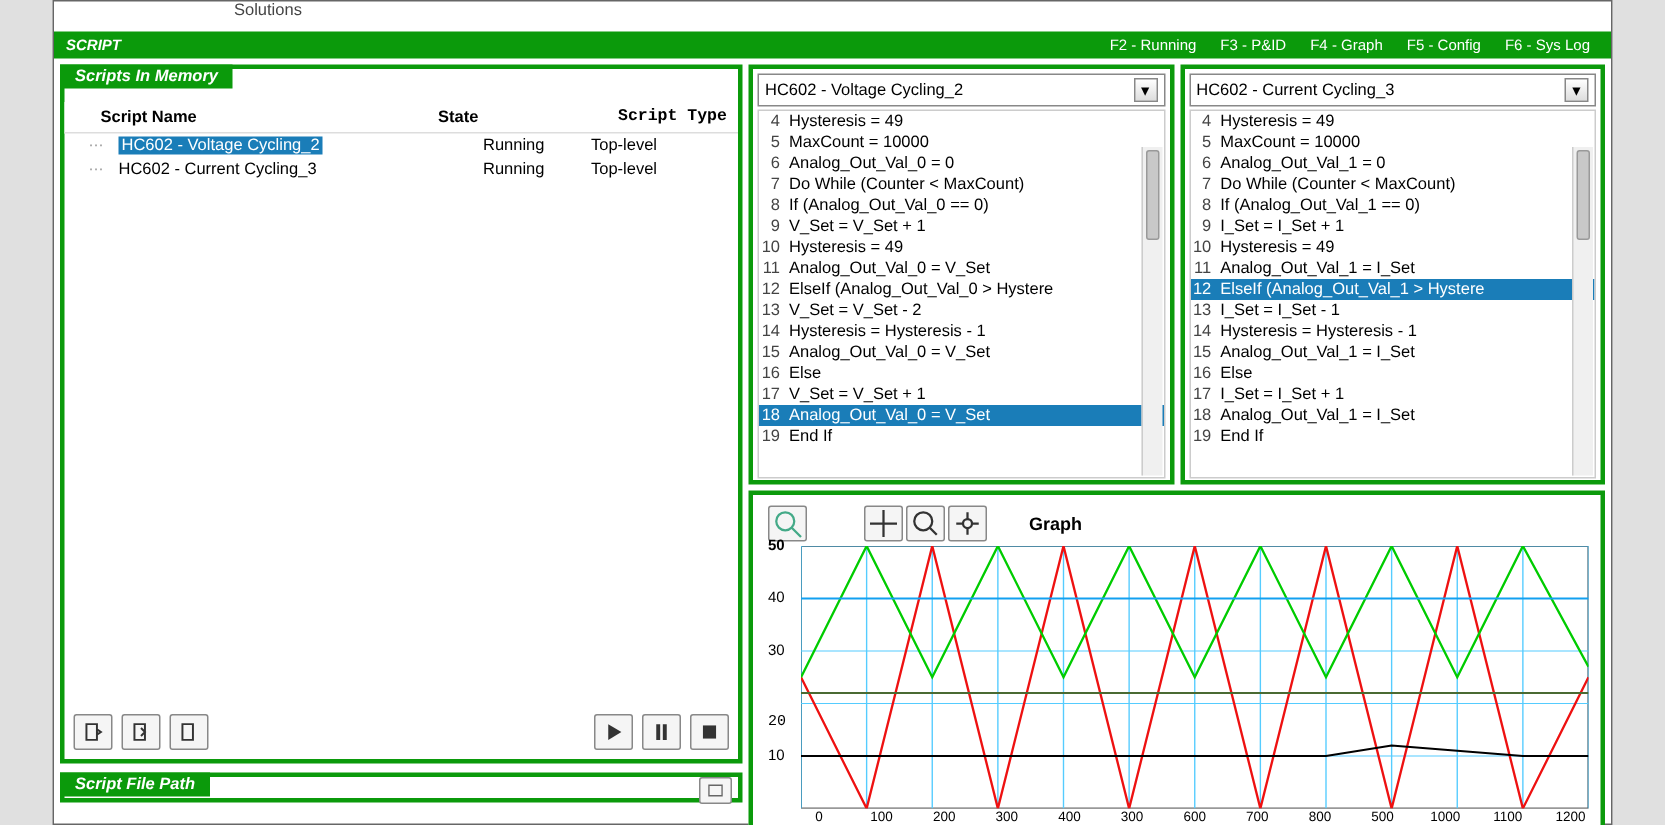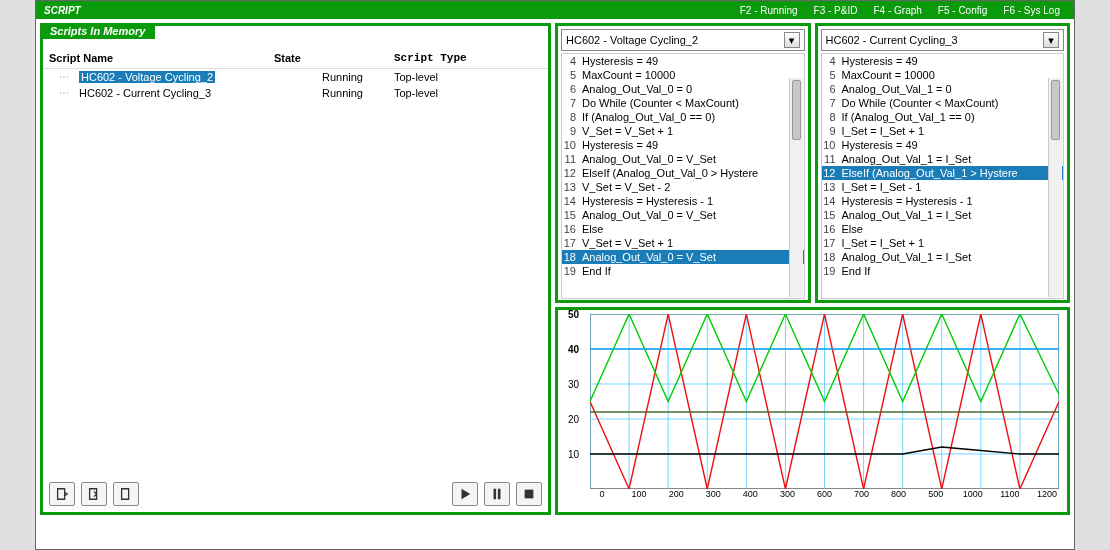--- a/index.html
+++ b/index.html
@@ -3,28 +3,28 @@
   <meta charset="utf-8">
   <style>
     * { margin: 0; padding: 0; box-sizing: border-box; font-family: Verdana, sans-serif; }
     body { background: #e0e0e0; width: 1110px; height: 550px; overflow: hidden; }
     .outer { background: #fff; margin: 0 35px; height: 550px; border: 1px solid #666; position: relative; }
     .sol-row { height: 20px; font-size: 11px; padding-left: 120px; color: #444; }
     .script-bar { height: 18px; background: #0b9a0b; display: flex; font-size: 10px; color: #fff; align-items: center; justify-content: space-between; }
     .script-bar .lbl { padding: 0 8px; font-weight: bold; font-style: italic; }
     .script-bar .menu { margin-left: auto; display: flex; gap: 16px; padding-right: 14px; }
     .main { display: flex; height: 500px; padding: 4px; gap: 4px; }
-    .left { width: 511px; display: flex; flex-direction: column; gap: 6px; }
+    .left { width: 455px; display: flex; flex-direction: column; gap: 6px; }
     .right { flex: 1; display: flex; flex-direction: column; gap: 4px; }
     .panel { border: 3px solid #0b9a0b; background: #fff; position: relative; }
     .panel-title { position: absolute; top: -3px; left: -3px; background: #0b9a0b; color: #fff; font-size: 11px; font-weight: bold; font-style: italic; padding: 2px 10px; }
     .scripts-panel { flex: 1; padding-top: 22px; }
     .table { font-size: 11px; width: 100%; }
     .thead { display: flex; background: #fff; border-bottom: 1px solid #ddd; font-weight: bold; padding: 4px 6px; }
-    .thead div:nth-child(1) { width: 225px; }
+    .thead div:nth-child(1) { width: 225px; margin-left: 18px; }
     .thead div:nth-child(2) { width: 120px; }
     .thead div:nth-child(3) { flex: 1; font-family: Liberation Mono, monospace; }
     .trow { display: flex; padding: 2px 6px; }
     .trow .indent { width: 30px; text-align: center; color: #999; font-size: 10px; }
     .trow .name { width: 195px; }
     .trow .state { width: 120px; padding-left: 48px; }
     .trow .type { flex: 1; }
     .trow.sel .name span { background: #1a7db8; color: #fff; padding: 0 2px; }
     .btn-row { display: flex; padding: 6px; gap: 6px; }
     .btn { width: 26px; height: 24px; border: 1px solid #888; background: #f5f5f5; display: flex; align-items: center; justify-content: center; cursor: pointer; border-radius: 2px; }
@@ -51,20 +51,21 @@
     .ylabel { position: absolute; left: -22px; font-size: 10px; transform: translateY(-50%); }
     .xlabels { display: flex; font-size: 9px; margin-left: 28px; justify-content: space-between; padding-right: 4px; }
     .xlabels span { width: 24px; text-align: center; }
     .scroll-ind { position: absolute; right: 1px; top: 24px; width: 14px; bottom: 1px; background: #f0f0f0; border-left: 1px solid #ccc; }
     .scroll-thumb { position: absolute; left: 2px; right: 2px; top: 2px; height: 60px; background: #c8c8c8; border: 1px solid #999; border-radius: 2px; }
   </style>
 </head>
 <body>
 
 <div class="outer">
+  <div class="sol-row">Solutions</div>
   <div class="script-bar">
     <span class="lbl">SCRIPT</span>
     <div class="menu">
       <span>F2 - Running</span>
       <span>F3 - P&amp;ID</span>
       <span>F4 - Graph</span>
       <span>F5 - Config</span>
       <span>F6 - Sys Log</span>
     </div>
   </div>
@@ -118,20 +119,28 @@
                 <path d="M4 2h3v12H4z M9 2h3v12H9z" fill="#333"></path>
               </svg>
             </div>
           <div class="btn">
               <svg viewBox="0 0 16 16">
                 <rect x="3" y="3" width="10" height="10" fill="#333"></rect>
               </svg>
             </div>
         </div>
       </div>
+      <div class="panel path-panel">
+        <div class="panel-title">Script File Path</div>
+        <div class="btn" style="position:absolute;right:4px;top:0;height:18px;width:22px;">
+            <svg viewBox="0 0 16 16">
+              <path d="M3 4h10v8H3z" fill="none" stroke="#666"></path>
+            </svg>
+          </div>
+      </div>
     </div>
     <div class="right">
       <div class="code-row">
         <div class="panel code-panel">
           <div class="code-header">
             <div class="dropdown">
               <span>HC602 - Voltage Cycling_2</span>
               <span class="chev">▾</span>
             </div>
           </div>
@@ -277,20 +286,48 @@
                 <span>Analog_Out_Val_1 = I_Set</span>
               </div>
               <div class="code-line">
                 <span class="ln">19</span>
                 <span>End If</span>
               </div>
             </div>
         </div>
       </div>
       <div class="panel graph-panel">
+        <div class="graph-toolbar">
+          <div class="gtool">
+              <svg viewBox="0 0 16 16">
+                <circle cx="7" cy="7" r="4" fill="none" stroke="#4a8"></circle>
+                <path d="M10 10l4 4" stroke="#4a8"></path>
+              </svg>
+            </div>
+          <div class="gtools2">
+            <div class="gtool">
+                <svg viewBox="0 0 16 16">
+                  <path d="M8 2v12M2 8h12" stroke="#333"></path>
+                </svg>
+              </div>
+            <div class="gtool">
+                <svg viewBox="0 0 16 16">
+                  <circle cx="7" cy="7" r="4" fill="none" stroke="#333"></circle>
+                  <path d="M10 10l3 3" stroke="#333"></path>
+                </svg>
+              </div>
+            <div class="gtool">
+                <svg viewBox="0 0 16 16">
+                  <path d="M8 3v3M8 10v3M3 8h3M10 8h3" stroke="#333"></path>
+                  <circle cx="8" cy="8" r="2" fill="none" stroke="#333"></circle>
+                </svg>
+              </div>
+          </div>
+          <span class="gtitle">Graph</span>
+        </div>
         <div class="graph-area">
           <svg class="graph-svg" id="graph-svg" viewBox="0 0 400 150" preserveAspectRatio="none">
               <rect width="400" height="150" fill="#fff" stroke="#333"></rect>
               <line x1="0" y1="120" x2="400" y2="120" stroke="#5cf" stroke-width="0.7"></line>
               <line x1="0" y1="90" x2="400" y2="90" stroke="#5cf" stroke-width="0.7"></line>
               <line x1="0" y1="60" x2="400" y2="60" stroke="#5cf" stroke-width="0.7"></line>
               <line x1="0" y1="30" x2="400" y2="30" stroke="#5cf" stroke-width="0.7"></line>
               <line x1="0" y1="0" x2="400" y2="0" stroke="#5cf" stroke-width="0.7"></line>
               <line x1="0" y1="0" x2="0" y2="150" stroke="#5cf" stroke-width="0.7"></line>
               <line x1="33.33333333333333" y1="0" x2="33.33333333333333" y2="150" stroke="#5cf" stroke-width="0.7"></line>
@@ -304,21 +341,21 @@
               <line x1="300" y1="0" x2="300" y2="150" stroke="#5cf" stroke-width="0.7"></line>
               <line x1="333.33333333333337" y1="0" x2="333.33333333333337" y2="150" stroke="#5cf" stroke-width="0.7"></line>
               <line x1="366.66666666666663" y1="0" x2="366.66666666666663" y2="150" stroke="#5cf" stroke-width="0.7"></line>
               <line x1="400" y1="0" x2="400" y2="150" stroke="#5cf" stroke-width="0.7"></line>
               <path d="M0 75 L33.33333333333333 150 L66.66666666666666 0 L100 150 L133.33333333333331 0 L166.66666666666669 150 L200 0 L233.33333333333334 150 L266.66666666666663 0 L300 150 L333.33333333333337 0 L366.66666666666663 150 L400 75 " fill="none" stroke="#e11" stroke-width="1.2"></path>
               <path d="M0 75 L33.33333333333333 0 L66.66666666666666 75 L100 0 L133.33333333333331 75 L166.66666666666669 0 L200 75 L233.33333333333334 0 L266.66666666666663 75 L300 0 L333.33333333333337 75 L366.66666666666663 0 L400 69 " fill="none" stroke="#0c0" stroke-width="1.2"></path>
               <path d="M0 30 L33.33333333333333 30 L66.66666666666666 30 L100 30 L133.33333333333331 30 L166.66666666666669 30 L200 30 L233.33333333333334 30 L266.66666666666663 30 L300 30 L333.33333333333337 30 L366.66666666666663 30 L400 30 " fill="none" stroke="#12a0f0" stroke-width="1.2"></path>
               <path d="M0 84 L33.33333333333333 84 L66.66666666666666 84 L100 84 L133.33333333333331 84 L166.66666666666669 84 L200 84 L233.33333333333334 84 L266.66666666666663 84 L300 84 L333.33333333333337 84 L366.66666666666663 84 L400 84 " fill="none" stroke="#4a6a32" stroke-width="1.2"></path>
               <path d="M0 120 L33.33333333333333 120 L66.66666666666666 120 L100 120 L133.33333333333331 120 L166.66666666666669 120 L200 120 L233.33333333333334 120 L266.66666666666663 120 L300 114 L333.33333333333337 117 L366.66666666666663 120 L400 120 " fill="none" stroke="#000" stroke-width="1.2"></path>
             </svg>
-        <div class="ylabel" style="top: 140px;">10</div><div class="ylabel" style="top: 105px;">20</div><div class="ylabel" style="top: 70px;">30</div><div class="ylabel" style="top: 35px; font-weight: bold;">40</div><div class="ylabel" style="top: 0px; font-weight: bold;">50</div></div>
+        <div class="ylabel" style="top: 140px;">10</div><div class="ylabel" style="top: 118px; font-family: Liberation Mono, monospace;">20</div><div class="ylabel" style="top: 70px;">30</div><div class="ylabel" style="top: 35px;">40</div><div class="ylabel" style="top: 0px; font-weight: bold;">50</div></div>
         <div class="xlabels" id="xlabels">
             <span>0</span>
             <span>100</span>
             <span>200</span>
             <span>300</span>
             <span>400</span>
             <span>300</span>
             <span>600</span>
             <span>700</span>
             <span>800</span>

